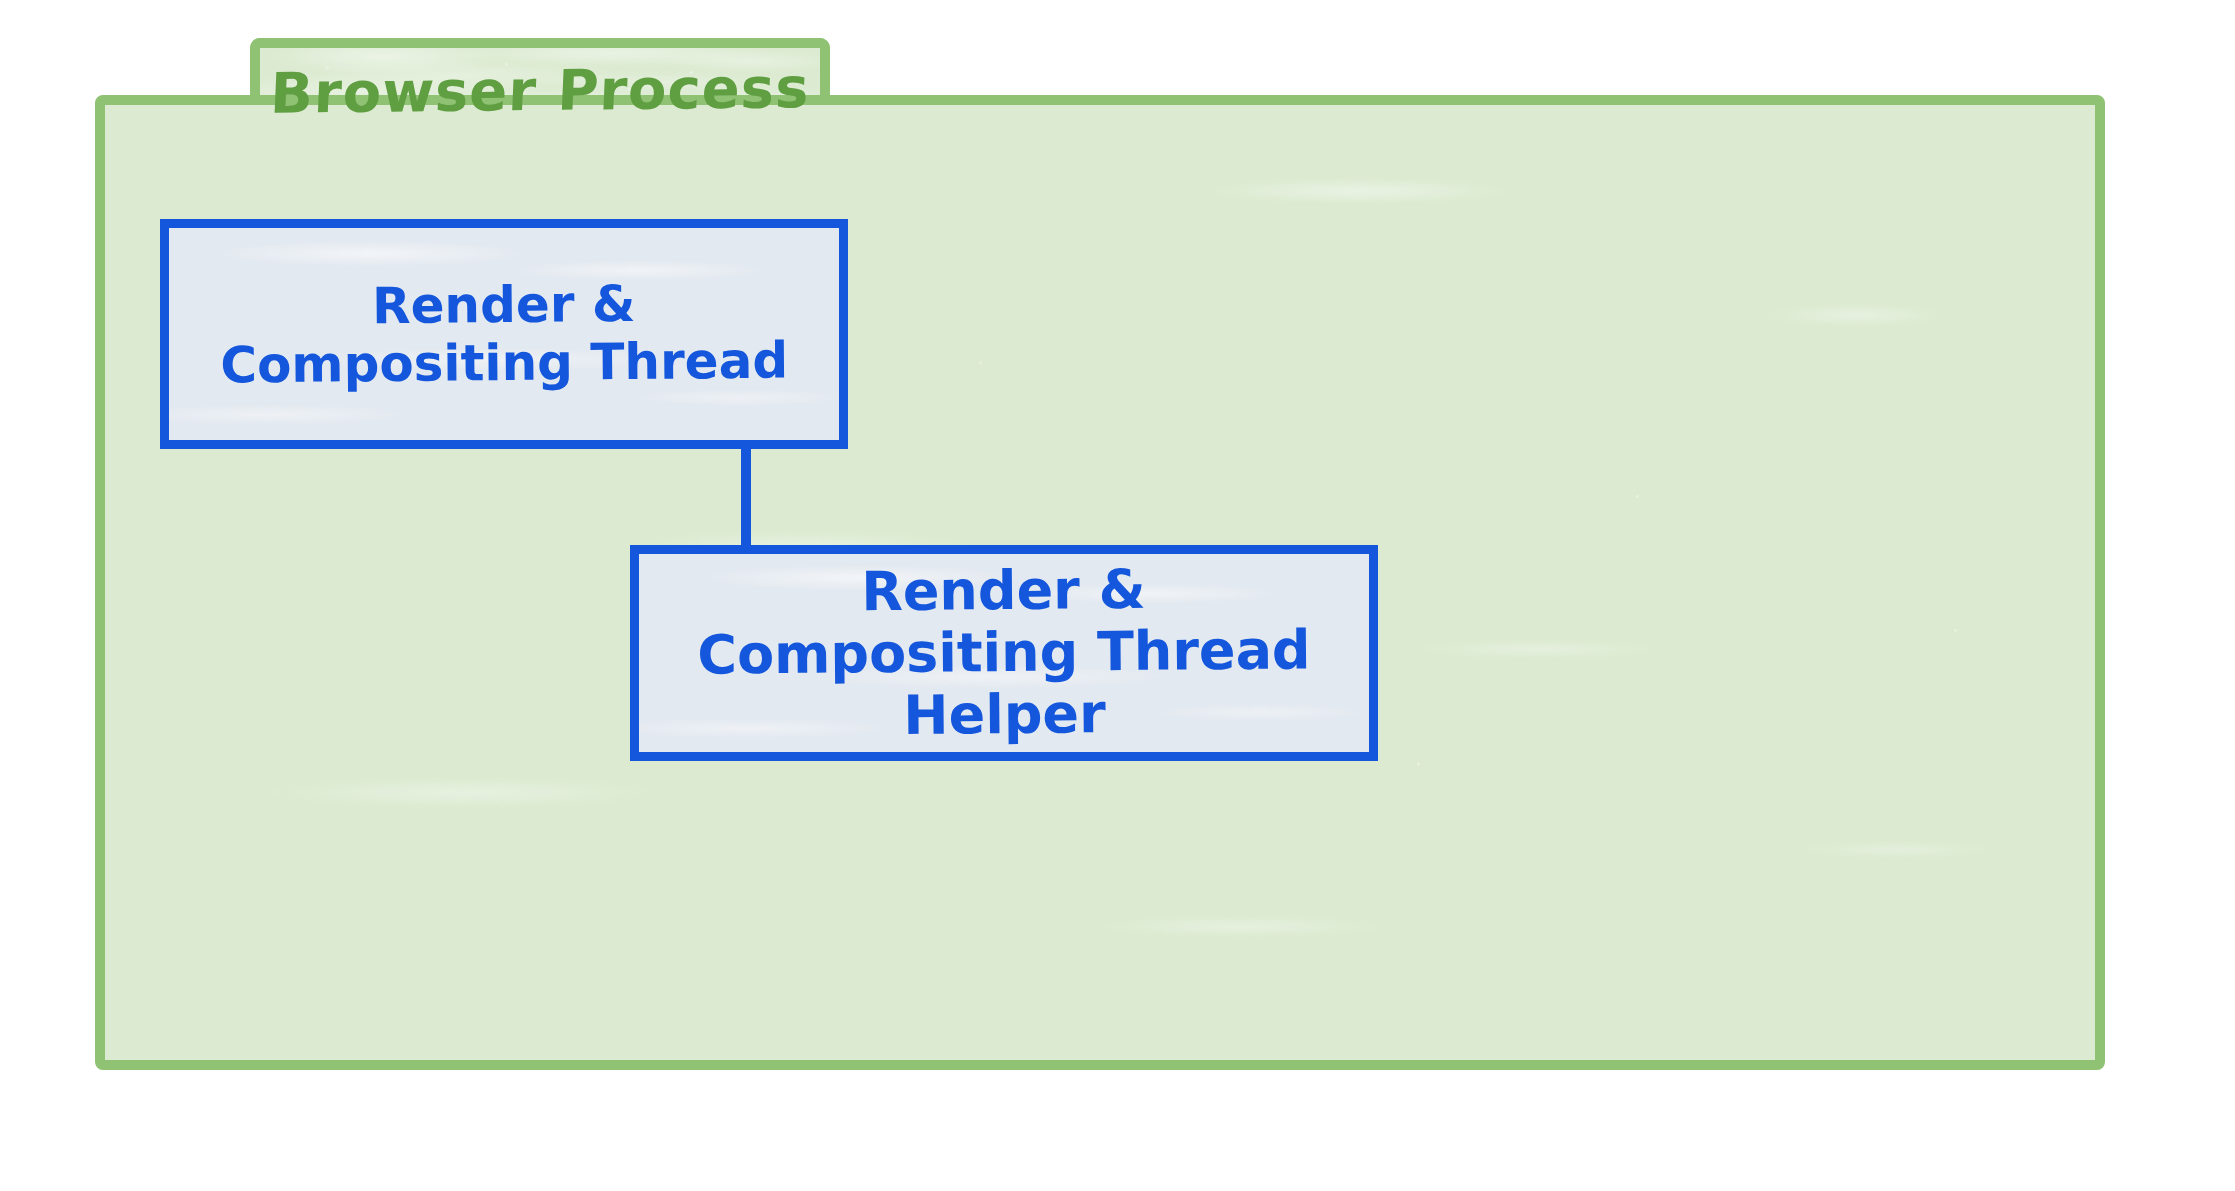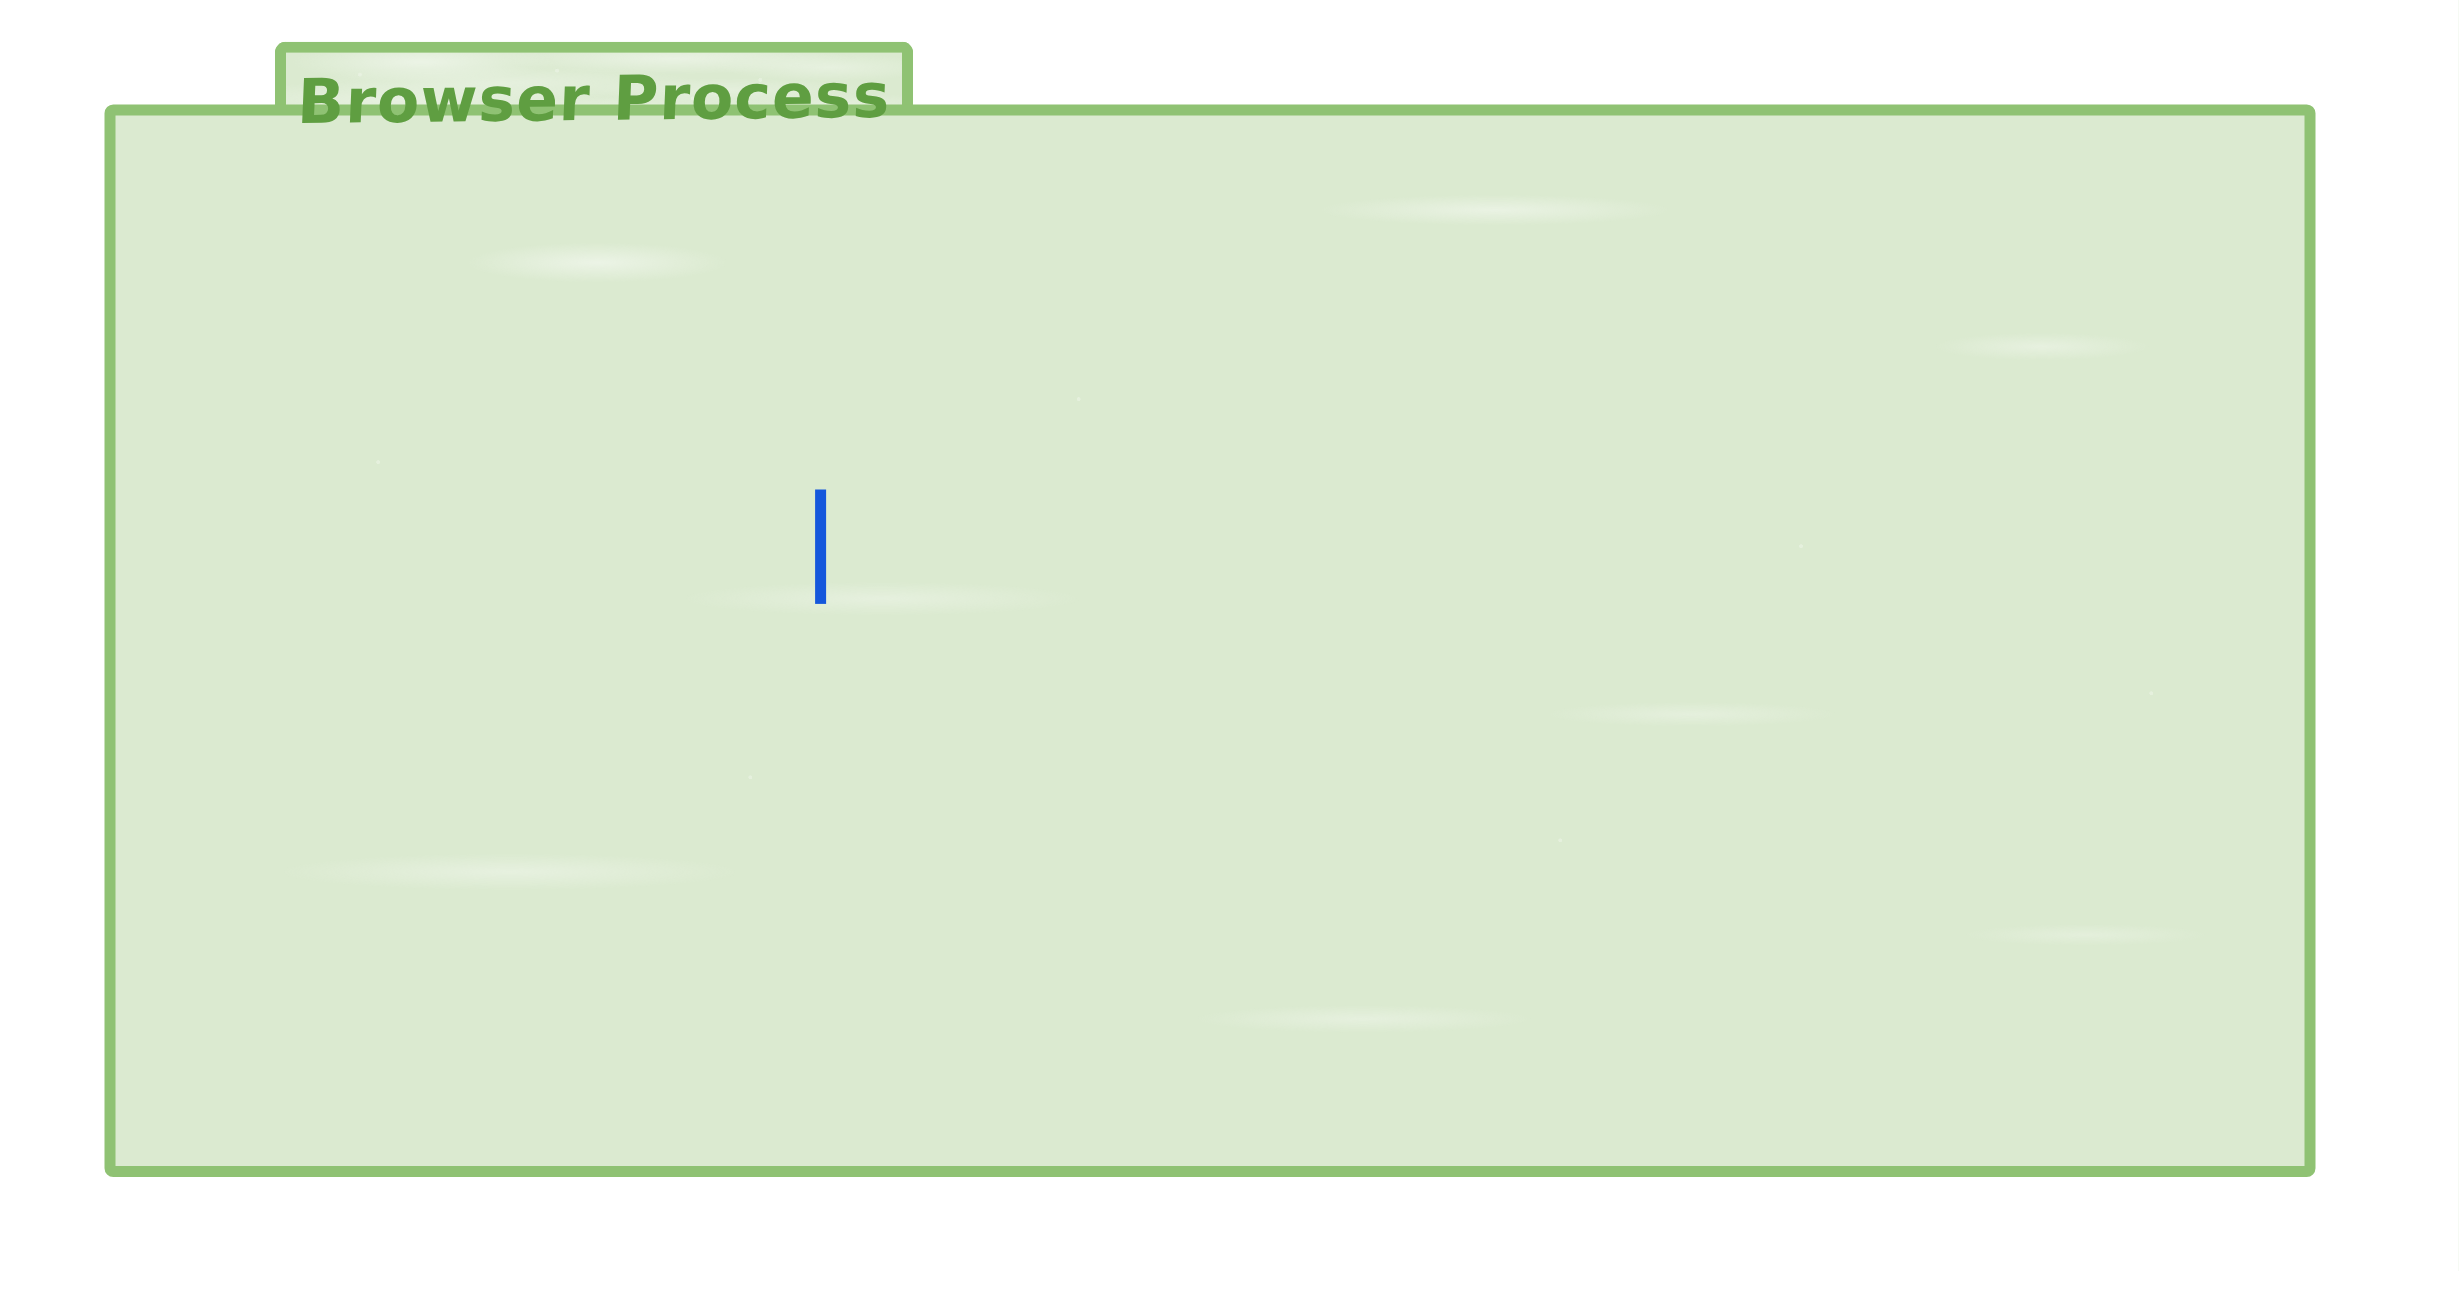--- a/index.html
+++ b/index.html
@@ -173,21 +173,29 @@
 
   <div class="process-container">
 
     <div class="process-tab">
       <div class="texture"></div>
     </div>
 
     <div class="process-body">
       <div class="texture"></div>
 
+      <div class="thread-box" id="box-thread">
+        <div class="texture texture-blue"></div>
+        <span class="label">Render &amp; Compositing Thread</span>
+      </div>
 
       <div class="connector" id="connector-vertical"></div>
 
+      <div class="thread-box" id="box-thread-helper">
+        <div class="texture texture-blue"></div>
+        <span class="label">Render &amp; Compositing Thread Helper</span>
+      </div>
     </div>
 
     <div class="process-title">Browser Process</div>
 
   </div>
 </div>
 
 </body></html>

